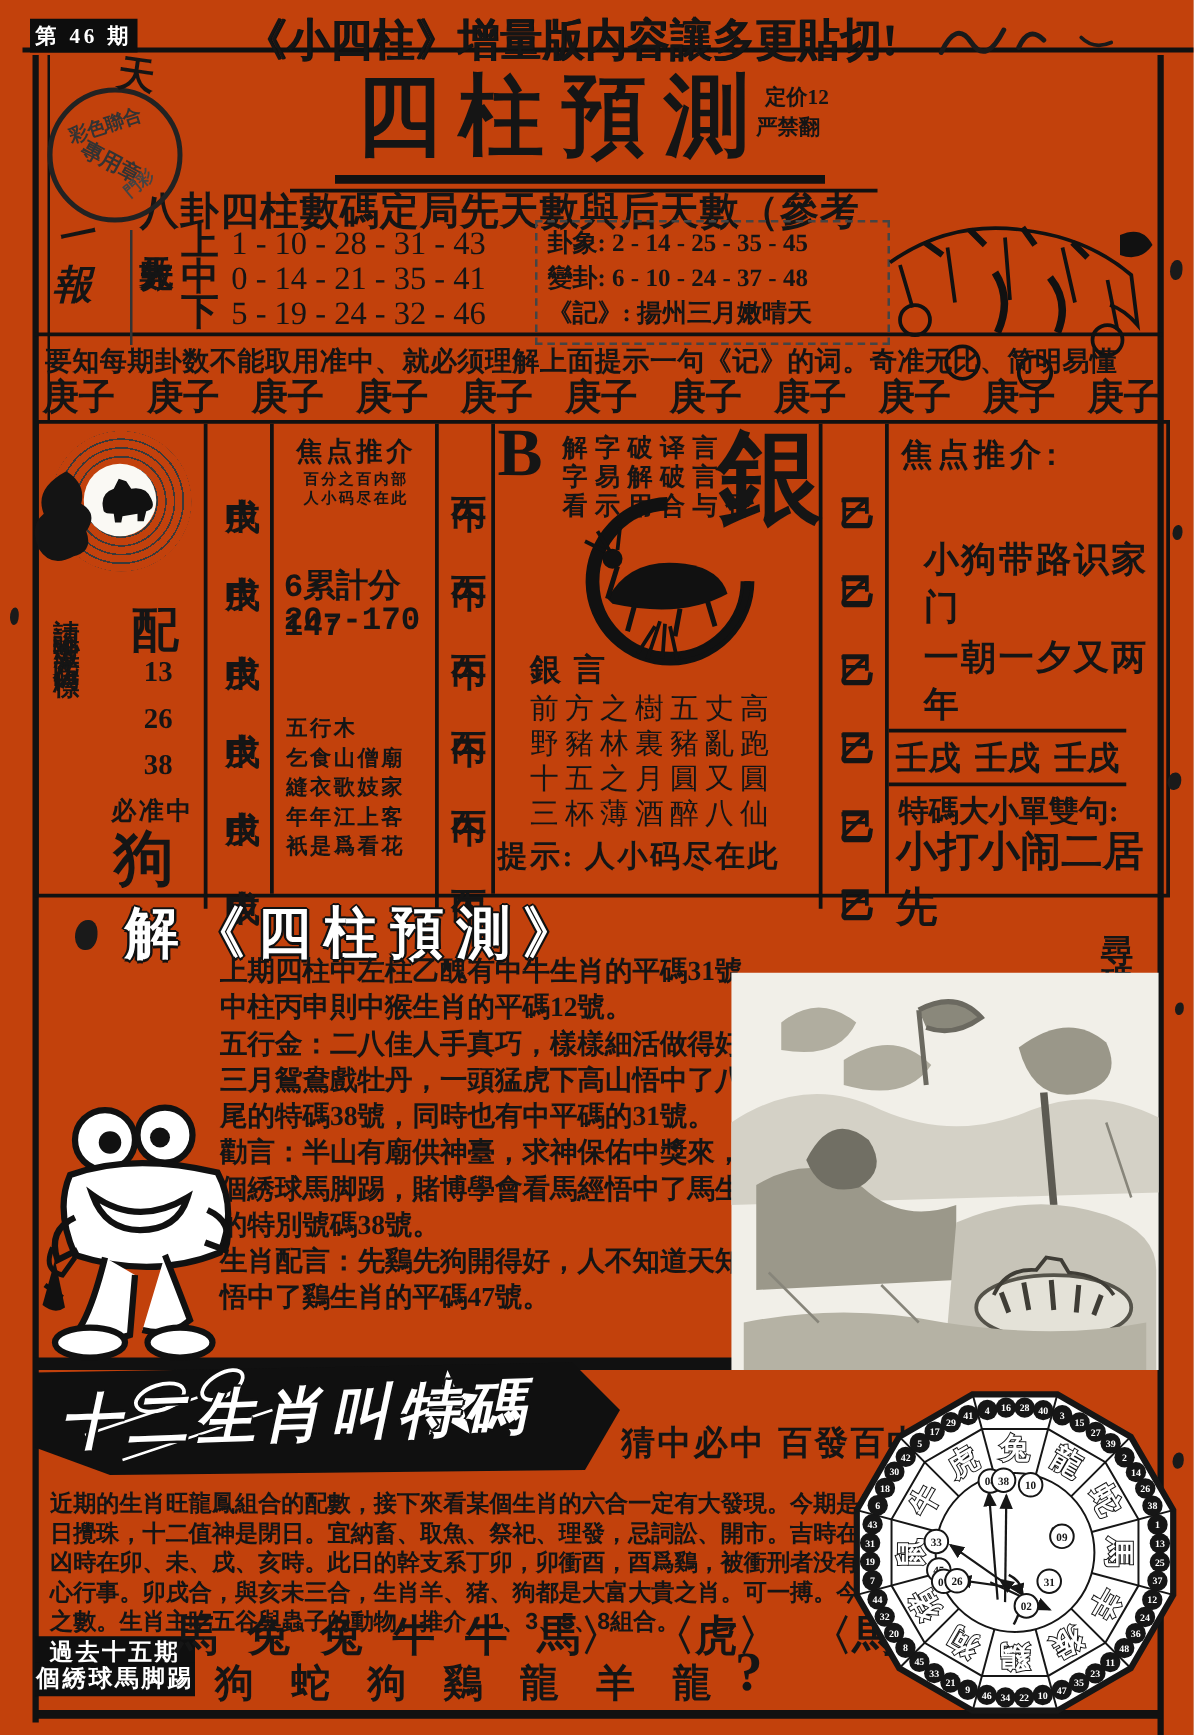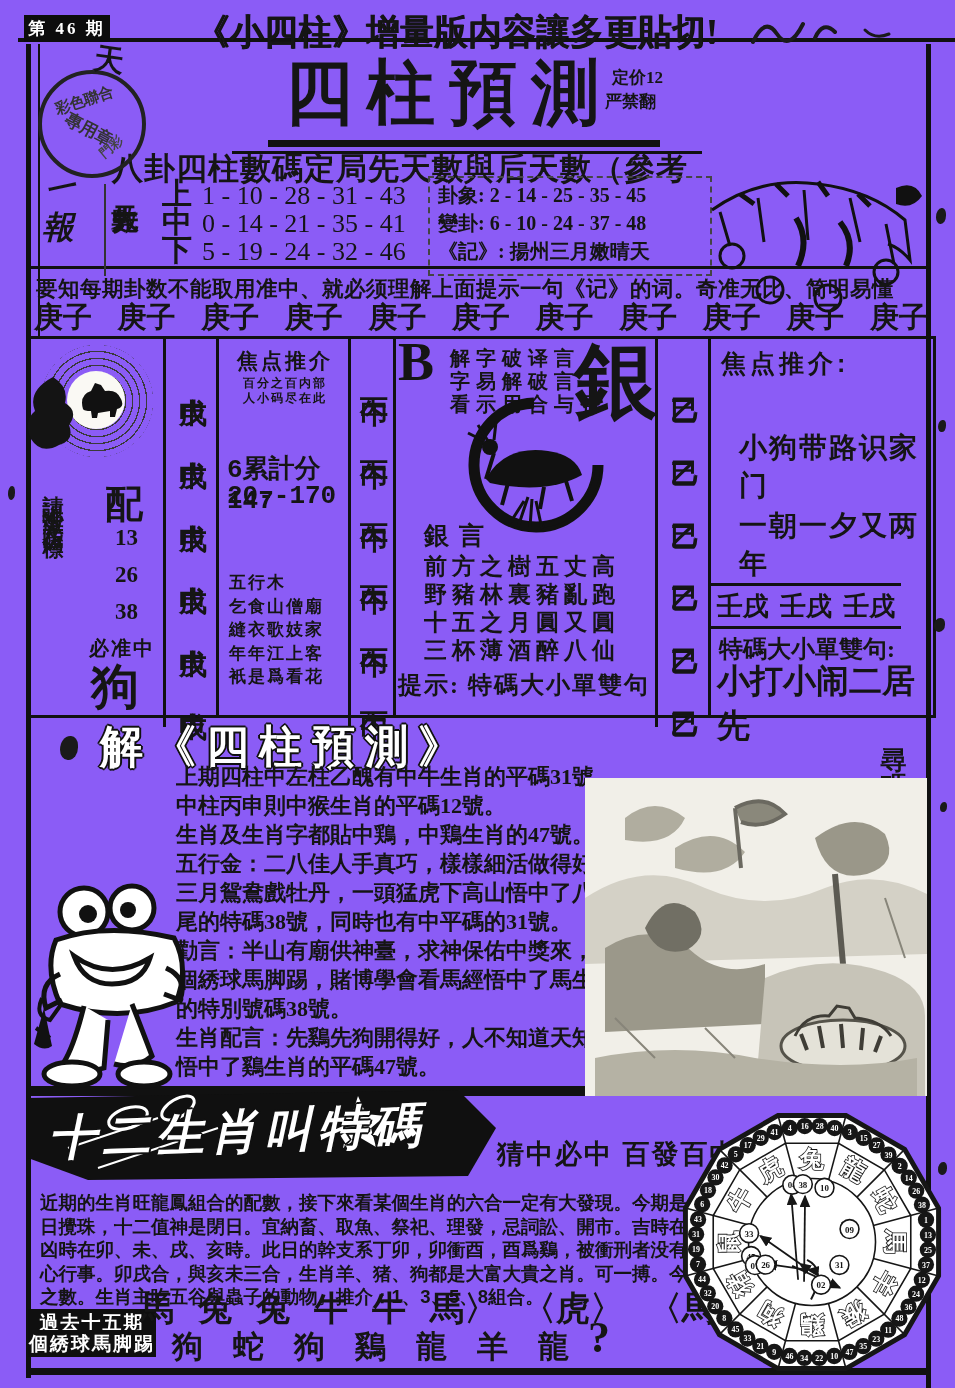--- a/index.html
+++ b/index.html
@@ -1,16 +1,16 @@
 <!DOCTYPE html>
 <html><head>
 <meta charset="utf-8">
 <style>
   html,body{margin:0;padding:0;background:#e8e6e0;}
-  .page{position:relative;width:955px;height:1388px;background:#8b5cf6;overflow:hidden;
+  .page{position:relative;width:955px;height:1388px;background:#c2410c;overflow:hidden;
         font-family:"Liberation Serif","DejaVu Serif",serif;color:#151515;}
   .abs{position:absolute;}
   .b{font-weight:bold;}
   .sans{font-family:"Liberation Sans","DejaVu Sans",sans-serif;}
   .hollow{color:#fff;text-shadow:2px 0 0 #111,-2px 0 0 #111,0 2px 0 #111,0 -2px 0 #111,
           1px 1px 0 #111,-1px -1px 0 #111,1px -1px 0 #111,-1px 1px 0 #111;}
   .vert{writing-mode:vertical-rl;text-orientation:upright;}
   .rule{background:#111;position:absolute;}
   .speck{position:absolute;background:#1a1a1a;border-radius:60% 40% 55% 45%;}
   
@@ -18,21 +18,21 @@
          font-size:17px;letter-spacing:3px;text-align:center;line-height:27px;font-weight:bold;}
   .banner{left:196px;top:10px;font-size:33px;font-weight:bold;letter-spacing:1px;
           text-shadow:1px 0 0 #111;transform:scaleY(1.08);}
   .title{left:285px;top:48px;font-size:68px;font-weight:bold;letter-spacing:14px;transform:scaleY(1.05);}
   .price{left:612px;top:66px;font-size:17px;font-weight:bold;}
   .forbid{left:605px;top:90px;font-size:17px;font-weight:bold;}
   .subtitle{left:112px;top:148px;font-size:31px;font-weight:bold;letter-spacing:1px;}
   
   .xt-label{left:104px;top:184px;height:92px;font-size:27px;font-weight:bold;line-height:30px;
             border-left:2px solid #333;padding-left:4px;}
-  .xt-rows{left:162px;top:180px;font-size:26px;}
+  .xt-rows{left:145px;top:180px;font-size:26px;}
   .xt-row{height:28px;line-height:28px;white-space:nowrap;}
   .xt-key{font-size:30px;font-weight:bold;margin-right:10px;}
   .gua-box{left:428px;top:176px;width:264px;height:90px;border:2px dashed #444;padding:3px 8px;
            font-size:20px;font-weight:bold;}
   .gua-row{height:28px;line-height:28px;white-space:nowrap;}
   .notice{left:36px;top:274px;font-size:21.5px;font-weight:bold;white-space:nowrap;letter-spacing:.5px;}
   .gz-row{left:34px;top:298px;width:894px;display:flex;justify-content:space-between;
           font-size:29px;font-weight:bold;}
   
   .grid{left:28px;top:336px;width:902px;height:376px;border:3px solid #111;}
@@ -52,21 +52,21 @@
   .focus-title{width:100%;text-align:center;top:8px;font-size:21px;font-weight:bold;letter-spacing:3px;}
   .focus-sub{width:100%;text-align:center;font-size:12px;font-weight:bold;letter-spacing:2px;}
   .score{left:8px;font-size:26px;font-weight:bold;font-family:"Liberation Mono","DejaVu Sans Mono",monospace;}
   .poem3{left:10px;top:232px;font-size:17px;font-weight:bold;}
   .poem3 span{display:block;height:23.5px;letter-spacing:2px;}
   .bchar{left:2px;top:-8px;font-size:54px;font-weight:bold;font-family:"Liberation Serif",serif;}
   .blines{left:54px;top:6px;font-size:20px;font-weight:bold;}
   .blines span{display:block;height:23px;letter-spacing:6px;}
   .silver{right:0px;top:-14px;font-size:84px;font-weight:bold;}
   .yin-title{left:28px;top:180px;font-size:25px;font-weight:bold;letter-spacing:10px;}
-  .poem5{left:28px;top:212px;font-size:23px;font-weight:bold;}
+  .poem5{left:28px;top:212px;font-size:23px;font-weight:normal;}
   .poem5 span{display:block;height:28px;letter-spacing:5px;}
   .tip{left:2px;top:330px;font-size:24px;font-weight:bold;letter-spacing:2px;}
   .sx-title{left:10px;top:8px;font-size:25px;font-weight:bold;letter-spacing:4px;}
   .sx1{left:28px;top:90px;font-size:28px;font-weight:bold;letter-spacing:2px;}
   .sx2{left:28px;top:168px;font-size:28px;font-weight:bold;letter-spacing:2px;}
   .renxu{left:0;top:244px;width:190px;height:40px;border-top:3px solid #111;border-bottom:3px solid #111;
          display:flex;justify-content:space-around;align-items:center;font-size:26px;font-weight:bold;}
   .spc-title{left:8px;top:294px;font-size:24px;font-weight:bold;}
   .spc{left:6px;top:320px;font-size:33px;font-weight:bold;}
   
@@ -236,21 +236,21 @@
         <path d="M46 58 l-8 26 M60 88 l-6 22 M96 92 l-4 22 M118 86 l6 20" stroke="#111" stroke-width="4"></path>
         <path d="M70 132 l10 -30 M82 132 l2 -28 M94 134 l-6 -28 M62 128 l14 -22" stroke="#111" stroke-width="3"></path>
       </svg>
       <div class="abs yin-title">銀言</div>
       <div class="abs poem5">
           <span>前方之樹五丈高</span>
           <span>野豬林裏豬亂跑</span>
           <span>十五之月圓又圓</span>
           <span>三杯薄酒醉八仙</span>
         </div>
-      <div class="abs tip">提示: 特碼大小單雙句</div>
+      <div class="abs tip">提示: 人小码尽在此</div>
     </div>
 
     <div class="gcol colflex" style="left:624px;width:53px;">
         <span class="gz-item">乙巳</span>
         <span class="gz-item">乙巳</span>
         <span class="gz-item">乙巳</span>
         <span class="gz-item">乙巳</span>
         <span class="gz-item">乙巳</span>
         <span class="gz-item">乙巳</span>
       </div>
@@ -267,21 +267,20 @@
       <div class="abs spc-title">特碼大小單雙句:</div>
       <div class="abs spc sans">小打小闹二居先</div>
     </div>
   </div>
 
   <div class="abs jie-head hollow">解《四柱預測》</div>
   <div class="abs vert xunma">尋碼圖</div>
   <div class="abs jie-body">
       <span class="jie-line">上期四柱中左柱乙醜有中牛生肖的平碼31號，</span>
       <span class="jie-line">中柱丙申則中猴生肖的平碼12號。</span>
-      <span class="jie-line">生肖及生肖字都貼中鶏，中鶏生肖的47號。</span>
       <span class="jie-line">五行金：二八佳人手真巧，樣樣細活做得好，</span>
       <span class="jie-line">三月鴛鴦戲牡丹，一頭猛虎下高山悟中了八字</span>
       <span class="jie-line">尾的特碼38號，同時也有中平碼的31號。</span>
       <span class="jie-line">勸言：半山有廟供神臺，求神保佑中獎來，一</span>
       <span class="jie-line">個綉球馬脚踢，賭博學會看馬經悟中了馬生肖</span>
       <span class="jie-line">的特別號碼38號。</span>
       <span class="jie-line">生肖配言：先鷄先狗開得好，人不知道天知道</span>
       <span class="jie-line">悟中了鷄生肖的平碼47號。</span>
     </div>
 

